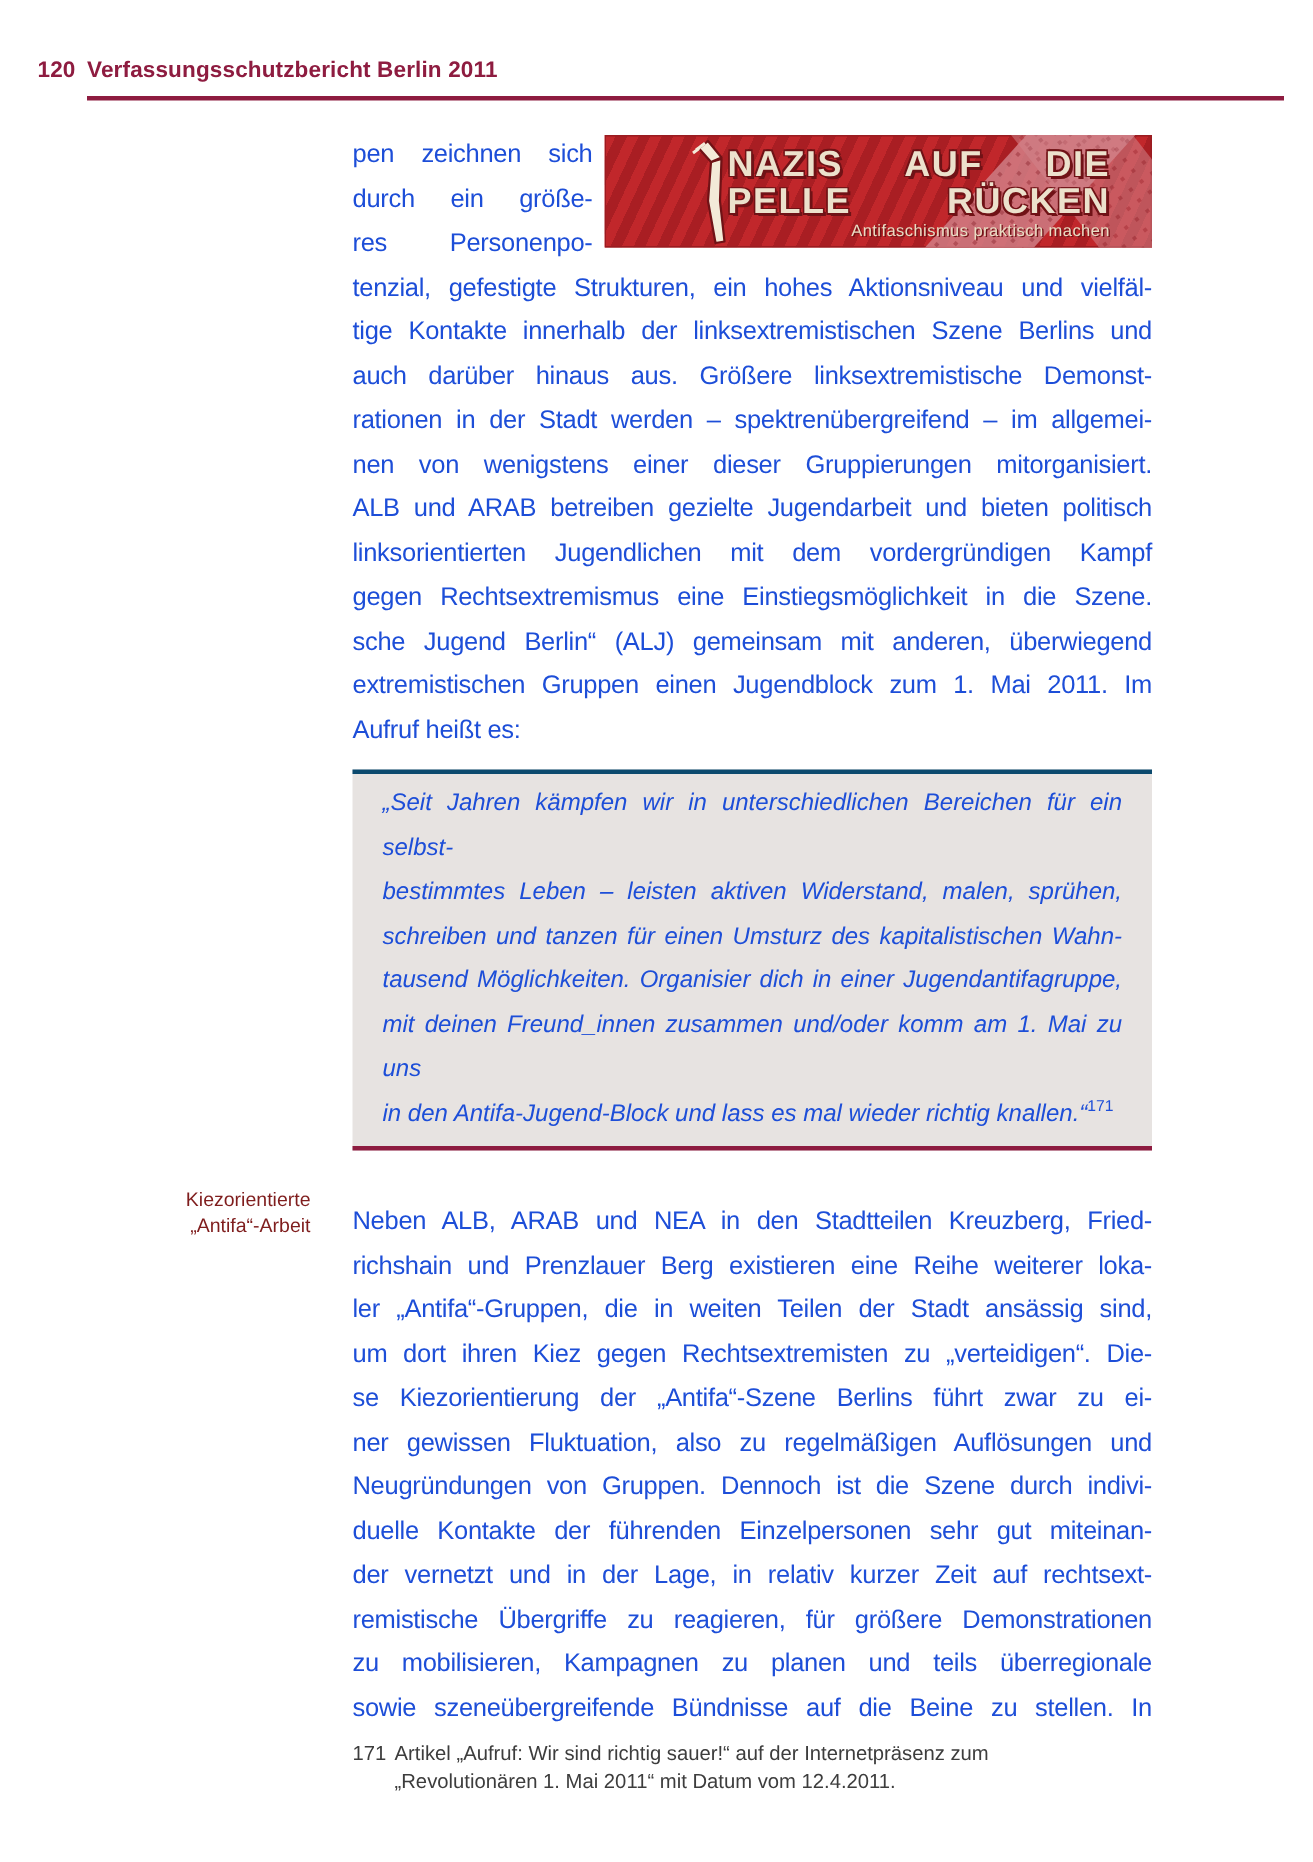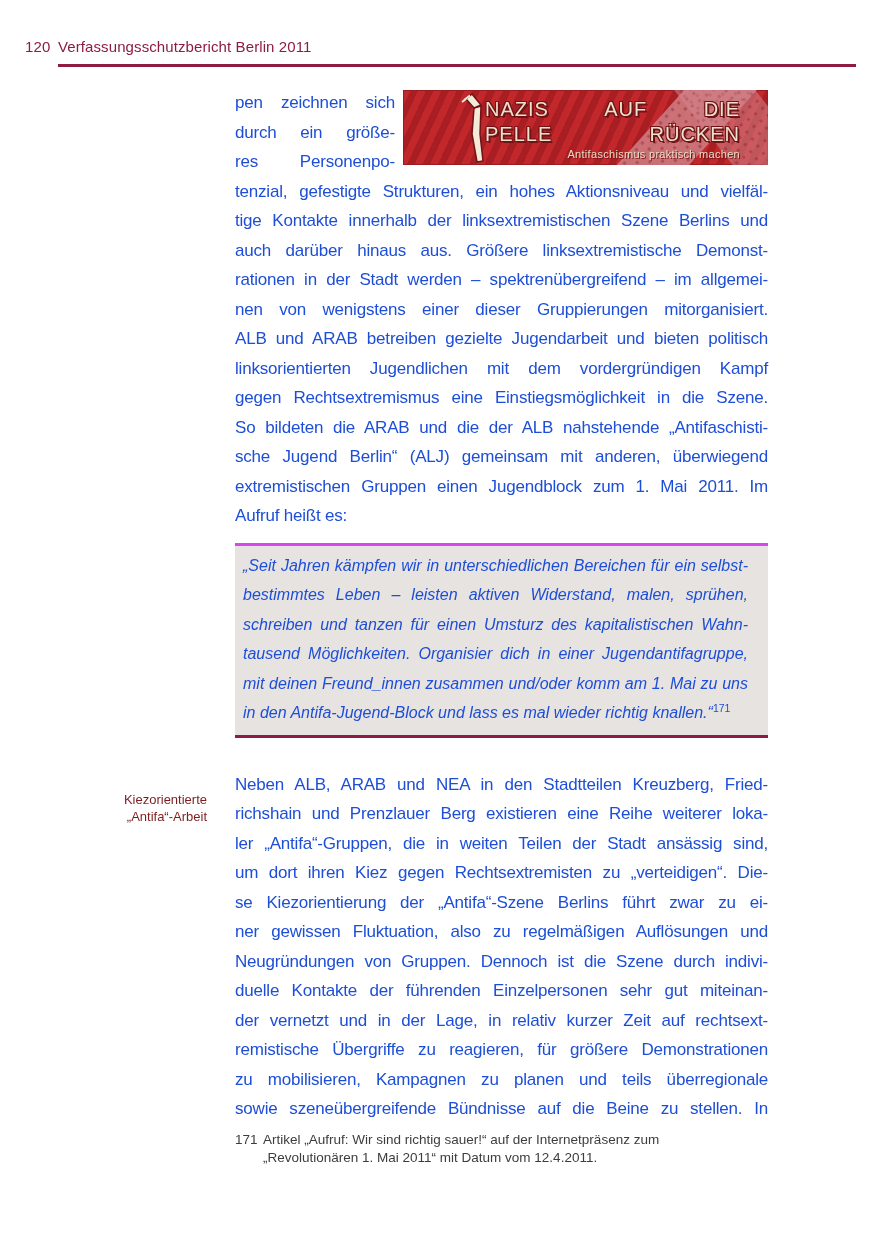--- a/index.html
+++ b/index.html
@@ -7,21 +7,21 @@
   body { font-family: "Liberation Sans", sans-serif; color: #3d3d3d; }
 
   .page {
     position: relative;
     width: 875px; height: 1241px;
     background: #ffffff;
     overflow: hidden;
   }
 
   
-  .runhead { position: absolute; top: 38px; left: 25px; font-size: 15px; font-weight: normal; color: #8e1c40; letter-spacing: 0.1px; }
+  .runhead { position: absolute; top: 38px; left: 25px; font-size: 15px; font-weight: bold; color: #8e1c40; letter-spacing: 0.1px; }
   .runhead .pagenum { display: inline-block; width: 33px; }
   .head-rule { position: absolute; top: 64px; left: 58px; width: 798px; height: 3px; background: #8e1c40; }
 
   
   .column { position: absolute; left: 235px; top: 88px; width: 533px; }
   .line {
     font-size: 17px; line-height: 29.5px; letter-spacing: -0.2px;
     text-align: justify; color: #1d4ed8; white-space: normal; hyphens: none;
   }
   .lines > .line, .just { text-align-last: justify; }
@@ -33,37 +33,37 @@
     position: absolute; top: 2px; right: 0; width: 365px; height: 75px;
     background: repeating-linear-gradient(115deg, #c1272b 0 7px, #a91e23 7px 14px);
     overflow: hidden; box-shadow: inset 0 0 0 1px #9a1c21;
   }
   .band { position: absolute; background-color: #d2848b; background-image: radial-gradient(#b05a63 1.4px, rgba(0,0,0,0) 1.6px); background-size: 9px 9px; opacity: 0.8; }
   .band-a { width: 54px; height: 190px; right: 52px; top: -60px; transform: rotate(42deg); }
   .band-b { width: 64px; height: 190px; right: -6px; top: -60px; transform: rotate(-38deg); opacity: 0.55; }
   .brush { position: absolute; left: 52px; top: 2px; }
   .banner-text { position: absolute; left: 82px; top: 7px; width: 255px; }
   .banner-line {
-    font-size: 20px; font-weight: 400; line-height: 25px; color: #ece1cc;
+    font-size: 24px; font-weight: 700; line-height: 25px; color: #ece1cc;
     letter-spacing: 1px; text-align: justify; text-align-last: justify;
     text-shadow: 2px 2px 0 #701216, 1px 1px 0 #701216, -1px -1px 0 #701216, 1px -1px 0 #701216, -1px 1px 0 #701216;
     font-family: "Liberation Sans", sans-serif;
   }
   .banner-sub {
     margin-top: 1px; font-size: 11px; color: #e8ddc4; text-align: right; letter-spacing: 0.3px;
     text-shadow: 1px 1px 0 #701216;
   }
 
   
   .quotebox {
     margin-top: 12px;
     background: #e7e3e1;
-    border-top: 3px solid #d946ef;
+    border-top: 3px solid #0c4a6e;
     border-bottom: 3px solid #8e1c40;
-    padding: 5px 20px 7px 8px;
+    padding: 5px 20px 7px 20px;
   }
   .quotebox .line { font-style: italic; font-size: 16px; letter-spacing: 0; }
   .quotebox sup { font-size: 10.5px; font-style: normal; vertical-align: super; line-height: 0; }
 
   
   .margin-note {
     position: absolute; left: 100px; top: 791px; width: 107px;
     font-size: 13px; line-height: 17px; color: #7f1d1d; text-align: right;
   }
 
@@ -112,21 +112,20 @@
         </div>
       <div class="lines">
           <div class="line">tenzial, gefestigte Strukturen, ein hohes Aktionsniveau und vielfäl-</div>
           <div class="line">tige Kontakte innerhalb der linksextremistischen Szene Berlins und</div>
           <div class="line">auch darüber hinaus aus. Größere linksextremistische Demonst-</div>
           <div class="line">rationen in der Stadt werden – spektrenübergreifend – im allgemei-</div>
           <div class="line">nen von wenigstens einer dieser Gruppierungen mitorganisiert.</div>
           <div class="line">ALB und ARAB betreiben gezielte Jugendarbeit und bieten politisch</div>
           <div class="line">linksorientierten Jugendlichen mit dem vordergründigen Kampf</div>
           <div class="line">gegen Rechtsextremismus eine Einstiegsmöglichkeit in die Szene.</div>
-          <div class="line">So bildeten die ARAB und die der ALB nahstehende „Antifaschisti-</div>
           <div class="line">sche Jugend Berlin“ (ALJ) gemeinsam mit anderen, überwiegend</div>
           <div class="line">extremistischen Gruppen einen Jugendblock zum 1. Mai 2011. Im</div>
         </div>
       <div class="line lastline">Aufruf heißt es:</div>
     </div>
 
     <div class="quotebox">
       <div class="lines">
           <div class="line">„Seit Jahren kämpfen wir in unterschiedlichen Bereichen für ein selbst-</div>
           <div class="line">bestimmtes Leben – leisten aktiven Widerstand, malen, sprühen,</div>

